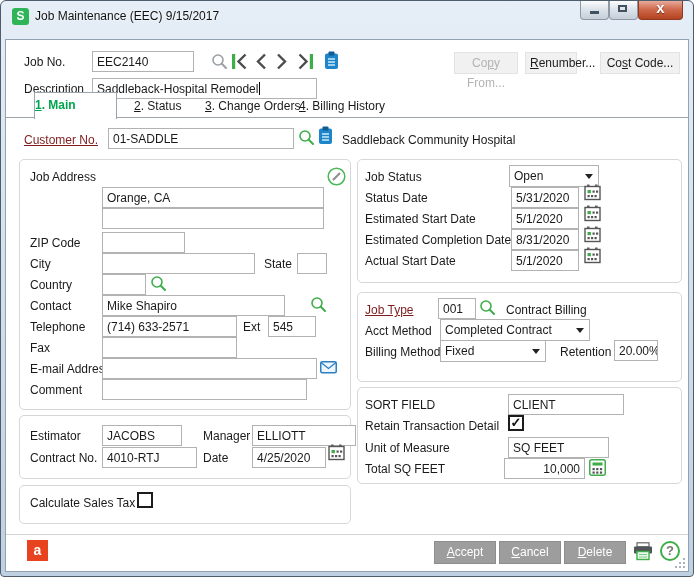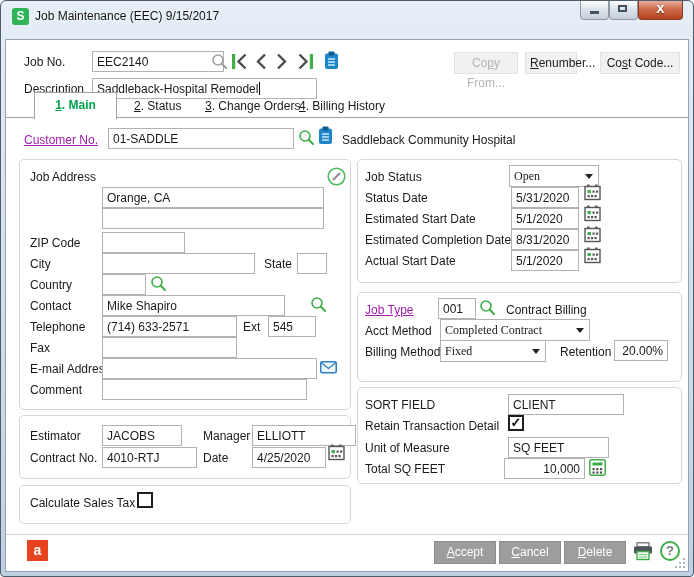--- a/index.html
+++ b/index.html
@@ -19,36 +19,36 @@
   .glyph-max::after{content:"";position:absolute;left:8px;top:4px;width:9px;height:7px;
     border:2px solid #41515f;box-sizing:border-box;}
   .glyph-close::after{content:"x";position:absolute;left:0;right:0;top:-2px;text-align:center;
     color:#fff;font-weight:bold;font-size:15px;text-shadow:0 1px 1px #7a2c14;}
   .client{position:absolute;left:4px;right:4px;top:30px;bottom:4px;background:#fff;
     border:1px solid #93a2b0;box-sizing:border-box;margin-top:8px;}
   .lbl{position:absolute;white-space:nowrap;line-height:15px;}
   .fld{position:absolute;height:21px;box-sizing:border-box;border:1px solid #b2b2b2;background:#fff;
     padding:2px 4px 0 4px;overflow:hidden;white-space:nowrap;line-height:17px;}
   .fld.r{text-align:right;}
-  .dd{padding-right:18px;font-family:Liberation Serif, serif;}
+  .dd{padding-right:18px;}
   .arr{position:absolute;right:5px;top:8px;width:0;height:0;border:4px solid transparent;border-top:5px solid #222;}
   .grp{position:absolute;border:1px solid #d7d7d7;border-radius:5px;}
-  .link{color:#a21caf;text-decoration:underline;cursor:pointer;}
+  .link{color:#7f1d1d;text-decoration:underline;cursor:pointer;}
   .cb{position:absolute;width:16px;height:16px;border:2px solid #1c1c1c;background:#fff;box-sizing:border-box;
     font-size:13px;line-height:12px;text-align:center;font-weight:bold;color:#111;}
   .btn{position:absolute;width:62px;height:23px;background:#9d9d9d;border:1px solid #8d8d8d;color:#fff;
     text-align:center;line-height:21px;box-sizing:border-box;cursor:default;}
   .tbtn{position:absolute;height:22px;background:#f1f1f1;border:1px solid #e3e3e3;color:#1c1c1c;
     text-align:center;line-height:20px;box-sizing:border-box;padding:0 4px;}
   .tbtn.disabled{color:#b3b3b3;}
   .ico{position:absolute;line-height:0;}
   .caret{display:inline-block;width:1px;height:13px;background:#000;margin-left:1px;vertical-align:-2px;}
   .tab{position:absolute;white-space:nowrap;cursor:pointer;}
   .tab-active{position:absolute;left:28px;top:52px;width:81px;height:26px;border:1px solid #9aa5ae;
-    border-bottom:none;background:#fff;text-align:center;font-weight:bold;color:#00a44e;z-index:3;
+    border-bottom:none;background:#fff;font-weight:bold;color:#00a44e;z-index:3;
     line-height:25px;cursor:pointer;}
   .tabline{position:absolute;left:0;right:0;top:77px;height:1px;background:#9aa5ae;}
   .sep{position:absolute;left:0;right:0;top:494px;height:1px;background:#d4d4d4;}
   .help{position:absolute;width:20px;height:20px;border:2px solid #3fae49;border-radius:50%;
     box-sizing:border-box;text-align:center;line-height:16px;color:#777;font-weight:bold;font-size:13px;}
   .office{position:absolute;width:21px;height:21px;background:#e8431f;color:#fff;font-weight:bold;
     text-align:center;line-height:21px;font-size:14px;}
 </style>
 </head>
 <body>
@@ -60,21 +60,21 @@
     <span class="winbtns">
       <span class="winbtn glyph-min"></span>
       <span class="winbtn glyph-max"></span>
       <span class="winbtn close glyph-close"></span>
     </span>
   </div>
 
   <div class="client">
 
     <div class="lbl" style="left:18px;top:15px">Job No.</div>
-    <div class="fld" style="left:86px;top:11px;width:132px"><span>EEC2140</span></div>
+    <div class="fld" style="left:86px;top:11px;width:102px"><span>EEC2140</span></div>
     <span class="ico" style="left:205px;top:13px">
       <svg width="17" height="17">
           <circle cx="7" cy="7" r="5" fill="none" stroke="#9aa0a6" stroke-width="1.6"></circle>
           <line x1="10.8" y1="10.8" x2="15" y2="15" stroke="#9aa0a6" stroke-width="2" stroke-linecap="round"></line>
         </svg></span>
     <span class="ico" style="left:225px;top:13px">
       <svg width="18" height="17">
           <rect x="1" y="1" width="3.2" height="15" fill="#3fae49"></rect>
           <path d="M14.5 1.5 L7.5 8.5 L14.5 15.5" fill="none" stroke="#4d4d4d" stroke-width="2.4"></path>
         </svg></span>
@@ -268,21 +268,21 @@
       <svg width="17" height="17">
           <circle cx="7" cy="7" r="5" fill="none" stroke="#3fae49" stroke-width="1.6"></circle>
           <line x1="10.8" y1="10.8" x2="15" y2="15" stroke="#3fae49" stroke-width="2" stroke-linecap="round"></line>
         </svg></span>
     <div class="lbl" style="left:500px;top:263px">Contract Billing</div>
     <div class="lbl" style="left:359px;top:284px">Acct Method</div>
     <div class="fld dd" style="left:434px;top:279px;width:150px;height:22px"><span>Completed Contract</span><i class="arr"></i></div>
     <div class="lbl" style="left:359px;top:305px">Billing Method</div>
     <div class="fld dd" style="left:434px;top:300px;width:106px;height:22px"><span>Fixed</span><i class="arr"></i></div>
     <div class="lbl" style="left:554px;top:305px">Retention</div>
-    <div class="fld r" style="left:608px;top:300px;width:54px"><span>20.00%</span></div>
+    <div class="fld r" style="left:608px;top:300px;width:44px"><span>20.00%</span></div>
 
     <div class="grp" style="left:351px;top:347px;width:323px;height:95px"></div>
     <div class="lbl" style="left:359px;top:358px">SORT FIELD</div>
     <div class="fld" style="left:502px;top:354px;width:116px"><span>CLIENT</span></div>
     <div class="lbl" style="left:359px;top:379px">Retain Transaction Detail</div>
     <span class="cb" style="left:502px;top:375px"><span>✓</span></span>
     <div class="lbl" style="left:359px;top:401px">Unit of Measure</div>
     <div class="fld" style="left:502px;top:397px;width:101px"><span>SQ FEET</span></div>
     <div class="lbl" style="left:359px;top:422px">Total SQ FEET</div>
     <div class="fld r" style="left:498px;top:418px;width:81px"><span>10,000</span></div>

